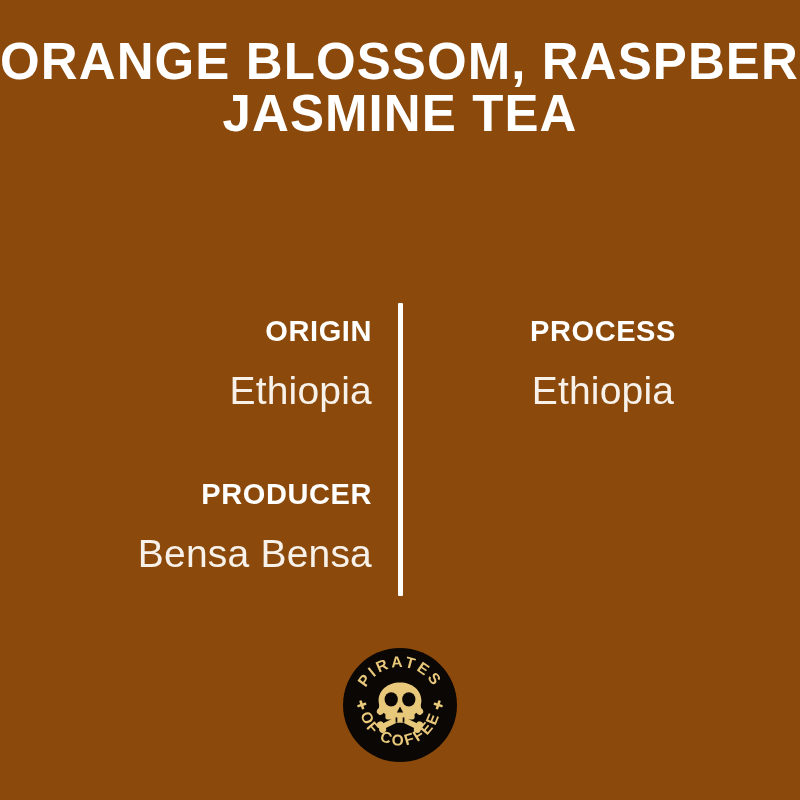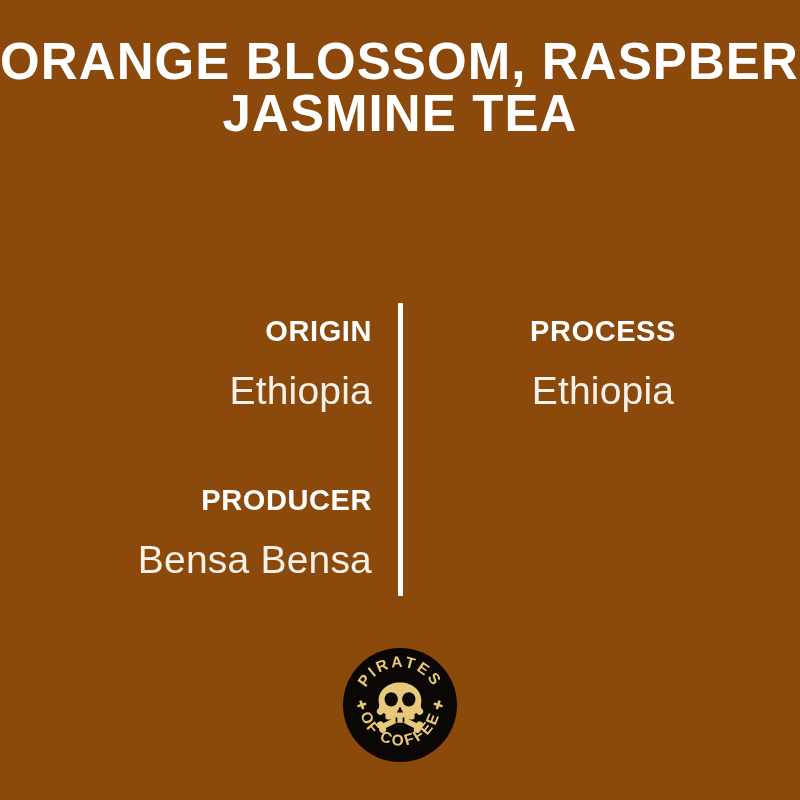--- a/index.html
+++ b/index.html
@@ -59,21 +59,21 @@
     background: #ffffff;
     border-radius: 1px;
   }
   .spec-row {
     position: absolute;
     left: 0;
     width: 800px;
     height: 130px;
   }
   .spec-row.row-1 { top: 11px; }
-  .spec-row.row-2 { top: 180px; }
+  .spec-row.row-2 { top: 174px; }
 
   .spec-cell {
     position: absolute;
     top: 0;
     width: 340px;
     color: #ffffff;
   }
   .spec-cell.left {
     left: 32px;
     text-align: right;

